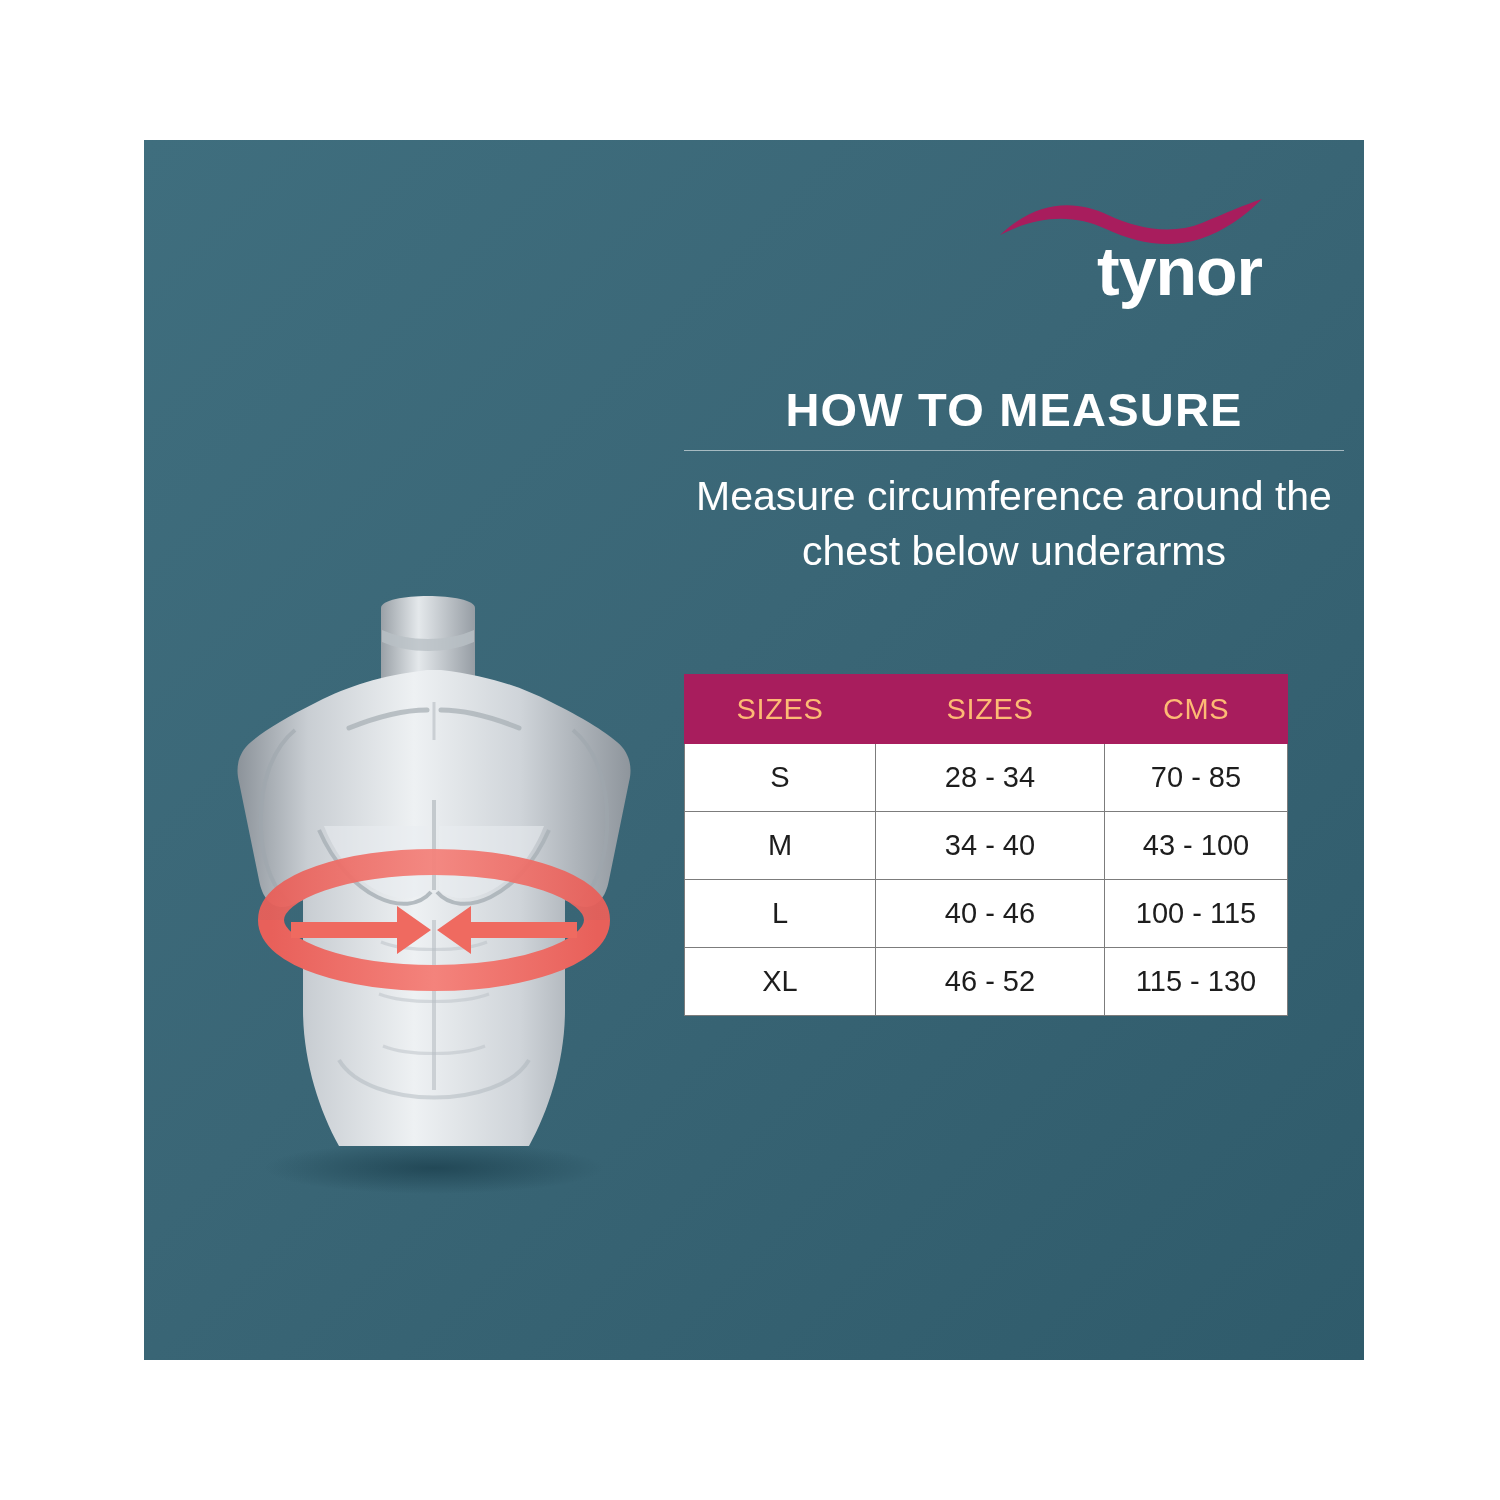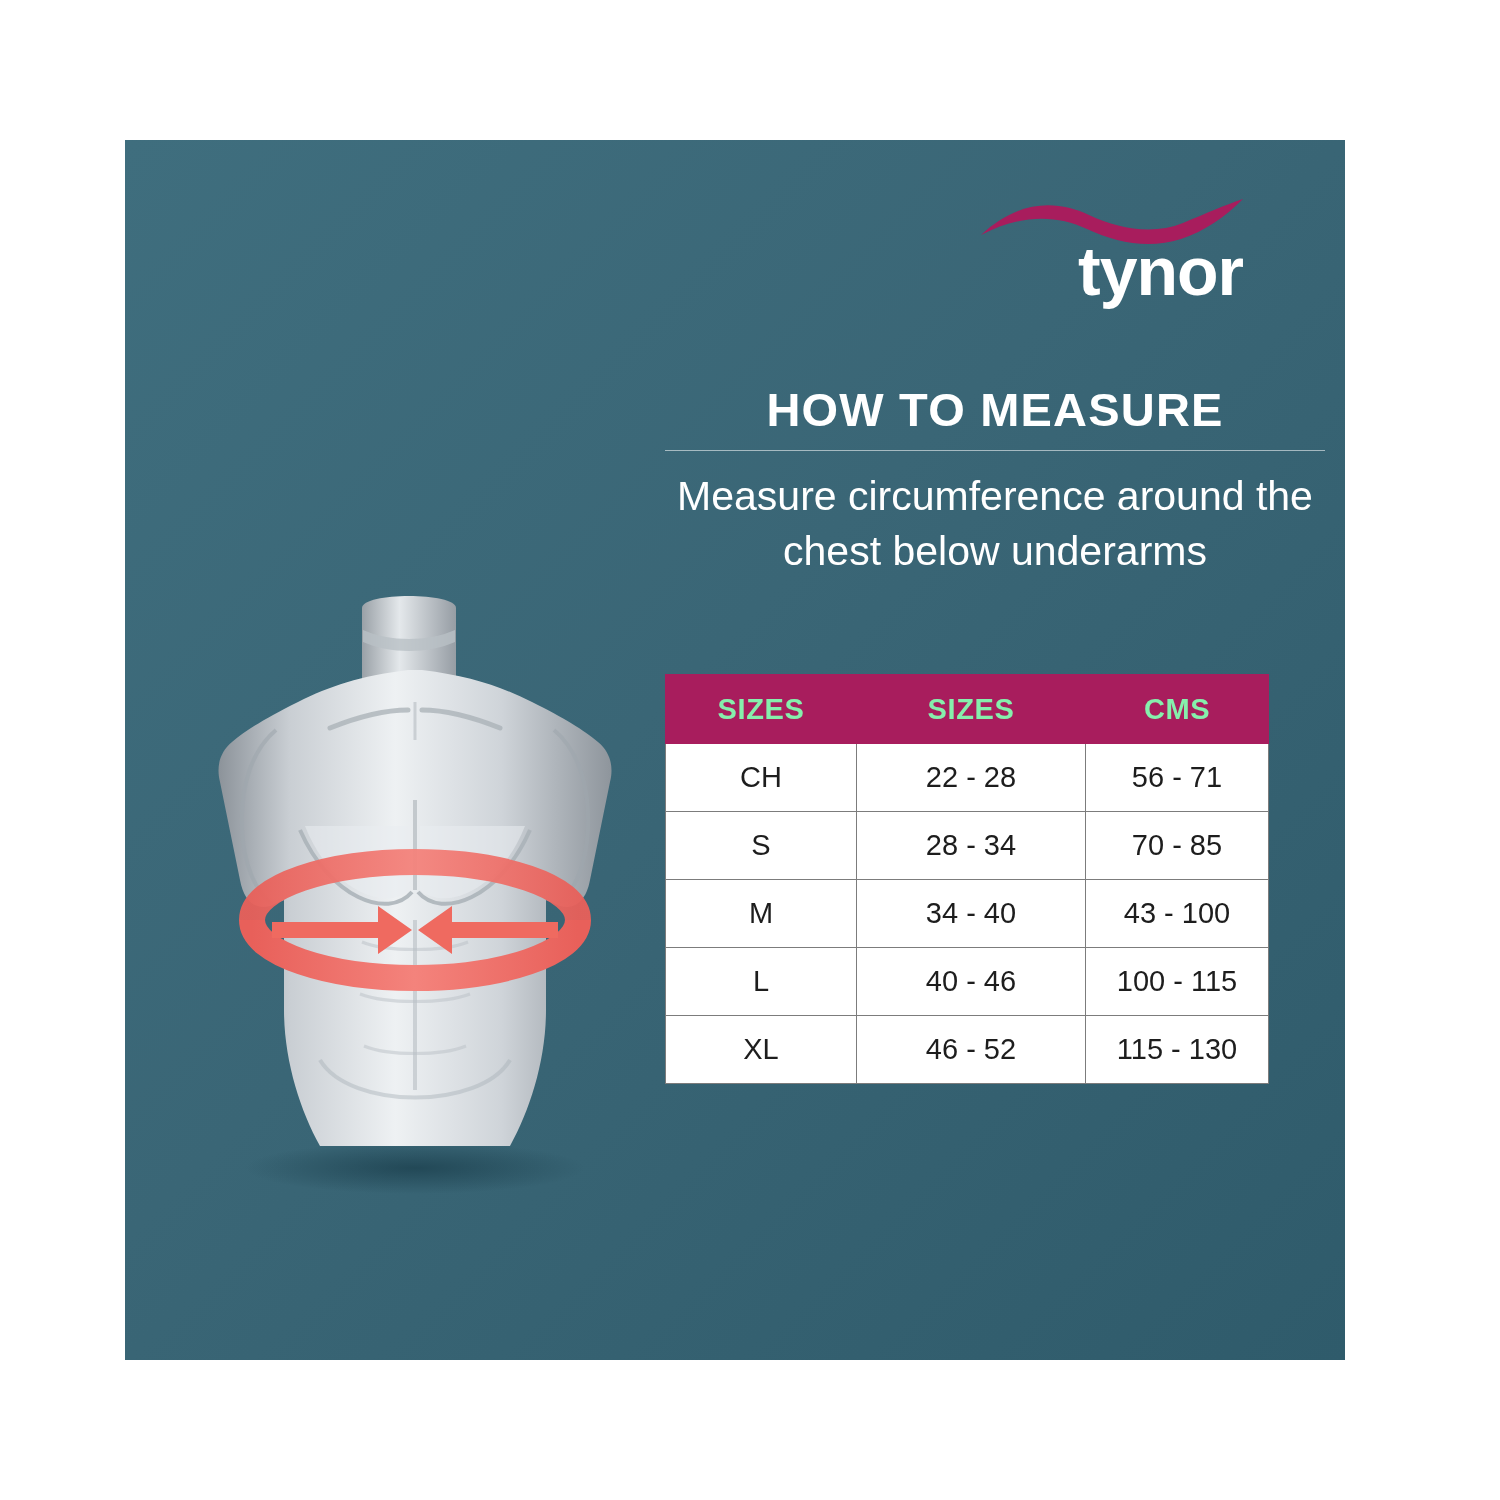--- a/index.html
+++ b/index.html
@@ -18,21 +18,21 @@
     position: absolute;
     left: 0; top: 0;
     width: 1500px;
     height: 1500px;
     background: #ffffff;
   }
 
   
   #card {
     position: absolute;
-    left: 125px;
+    left: 144px;
     top: 140px;
     width: 1220px;
     height: 1220px;
     background: linear-gradient(135deg, #3f6e7e 0%, #3a6676 45%, #2f5b6b 100%);
     overflow: hidden;
   }
 
   
   #logo-block {
     position: absolute;
@@ -104,22 +104,22 @@
     border: 1px solid #7c7c7c;
     text-align: center;
     font-size: 29px;
     color: #1d1d1d;
     height: 67px;
     padding: 0;
     font-weight: 400;
   }
   #size-table th {
     background: #a81d5d;
-    color: #86efac;
-    font-weight: bold;
+    color: #fdba74;
+    font-weight: normal;
     letter-spacing: 0.6px;
     border-color: #a81d5d;
     height: 68px;
   }
   .col-sizes { width: 190px; }
   .col-inches { width: 228px; }
   .col-cms { width: 182px; margin-top: 48px; }
 
   
   #torso-wrap {
@@ -234,25 +234,20 @@
     <table id="size-table">
       <thead>
         <tr>
           <th class="col-sizes">SIZES</th>
           <th class="col-inches">SIZES</th>
           <th class="col-cms">CMS</th>
         </tr>
       </thead>
       <tbody>
         <tr>
-          <td>CH</td>
-          <td>22 - 28</td>
-          <td>56 - 71</td>
-        </tr>
-        <tr>
           <td>S</td>
           <td>28 - 34</td>
           <td>70 - 85</td>
         </tr>
         <tr>
           <td>M</td>
           <td>34 - 40</td>
           <td>43 - 100</td>
         </tr>
         <tr>

